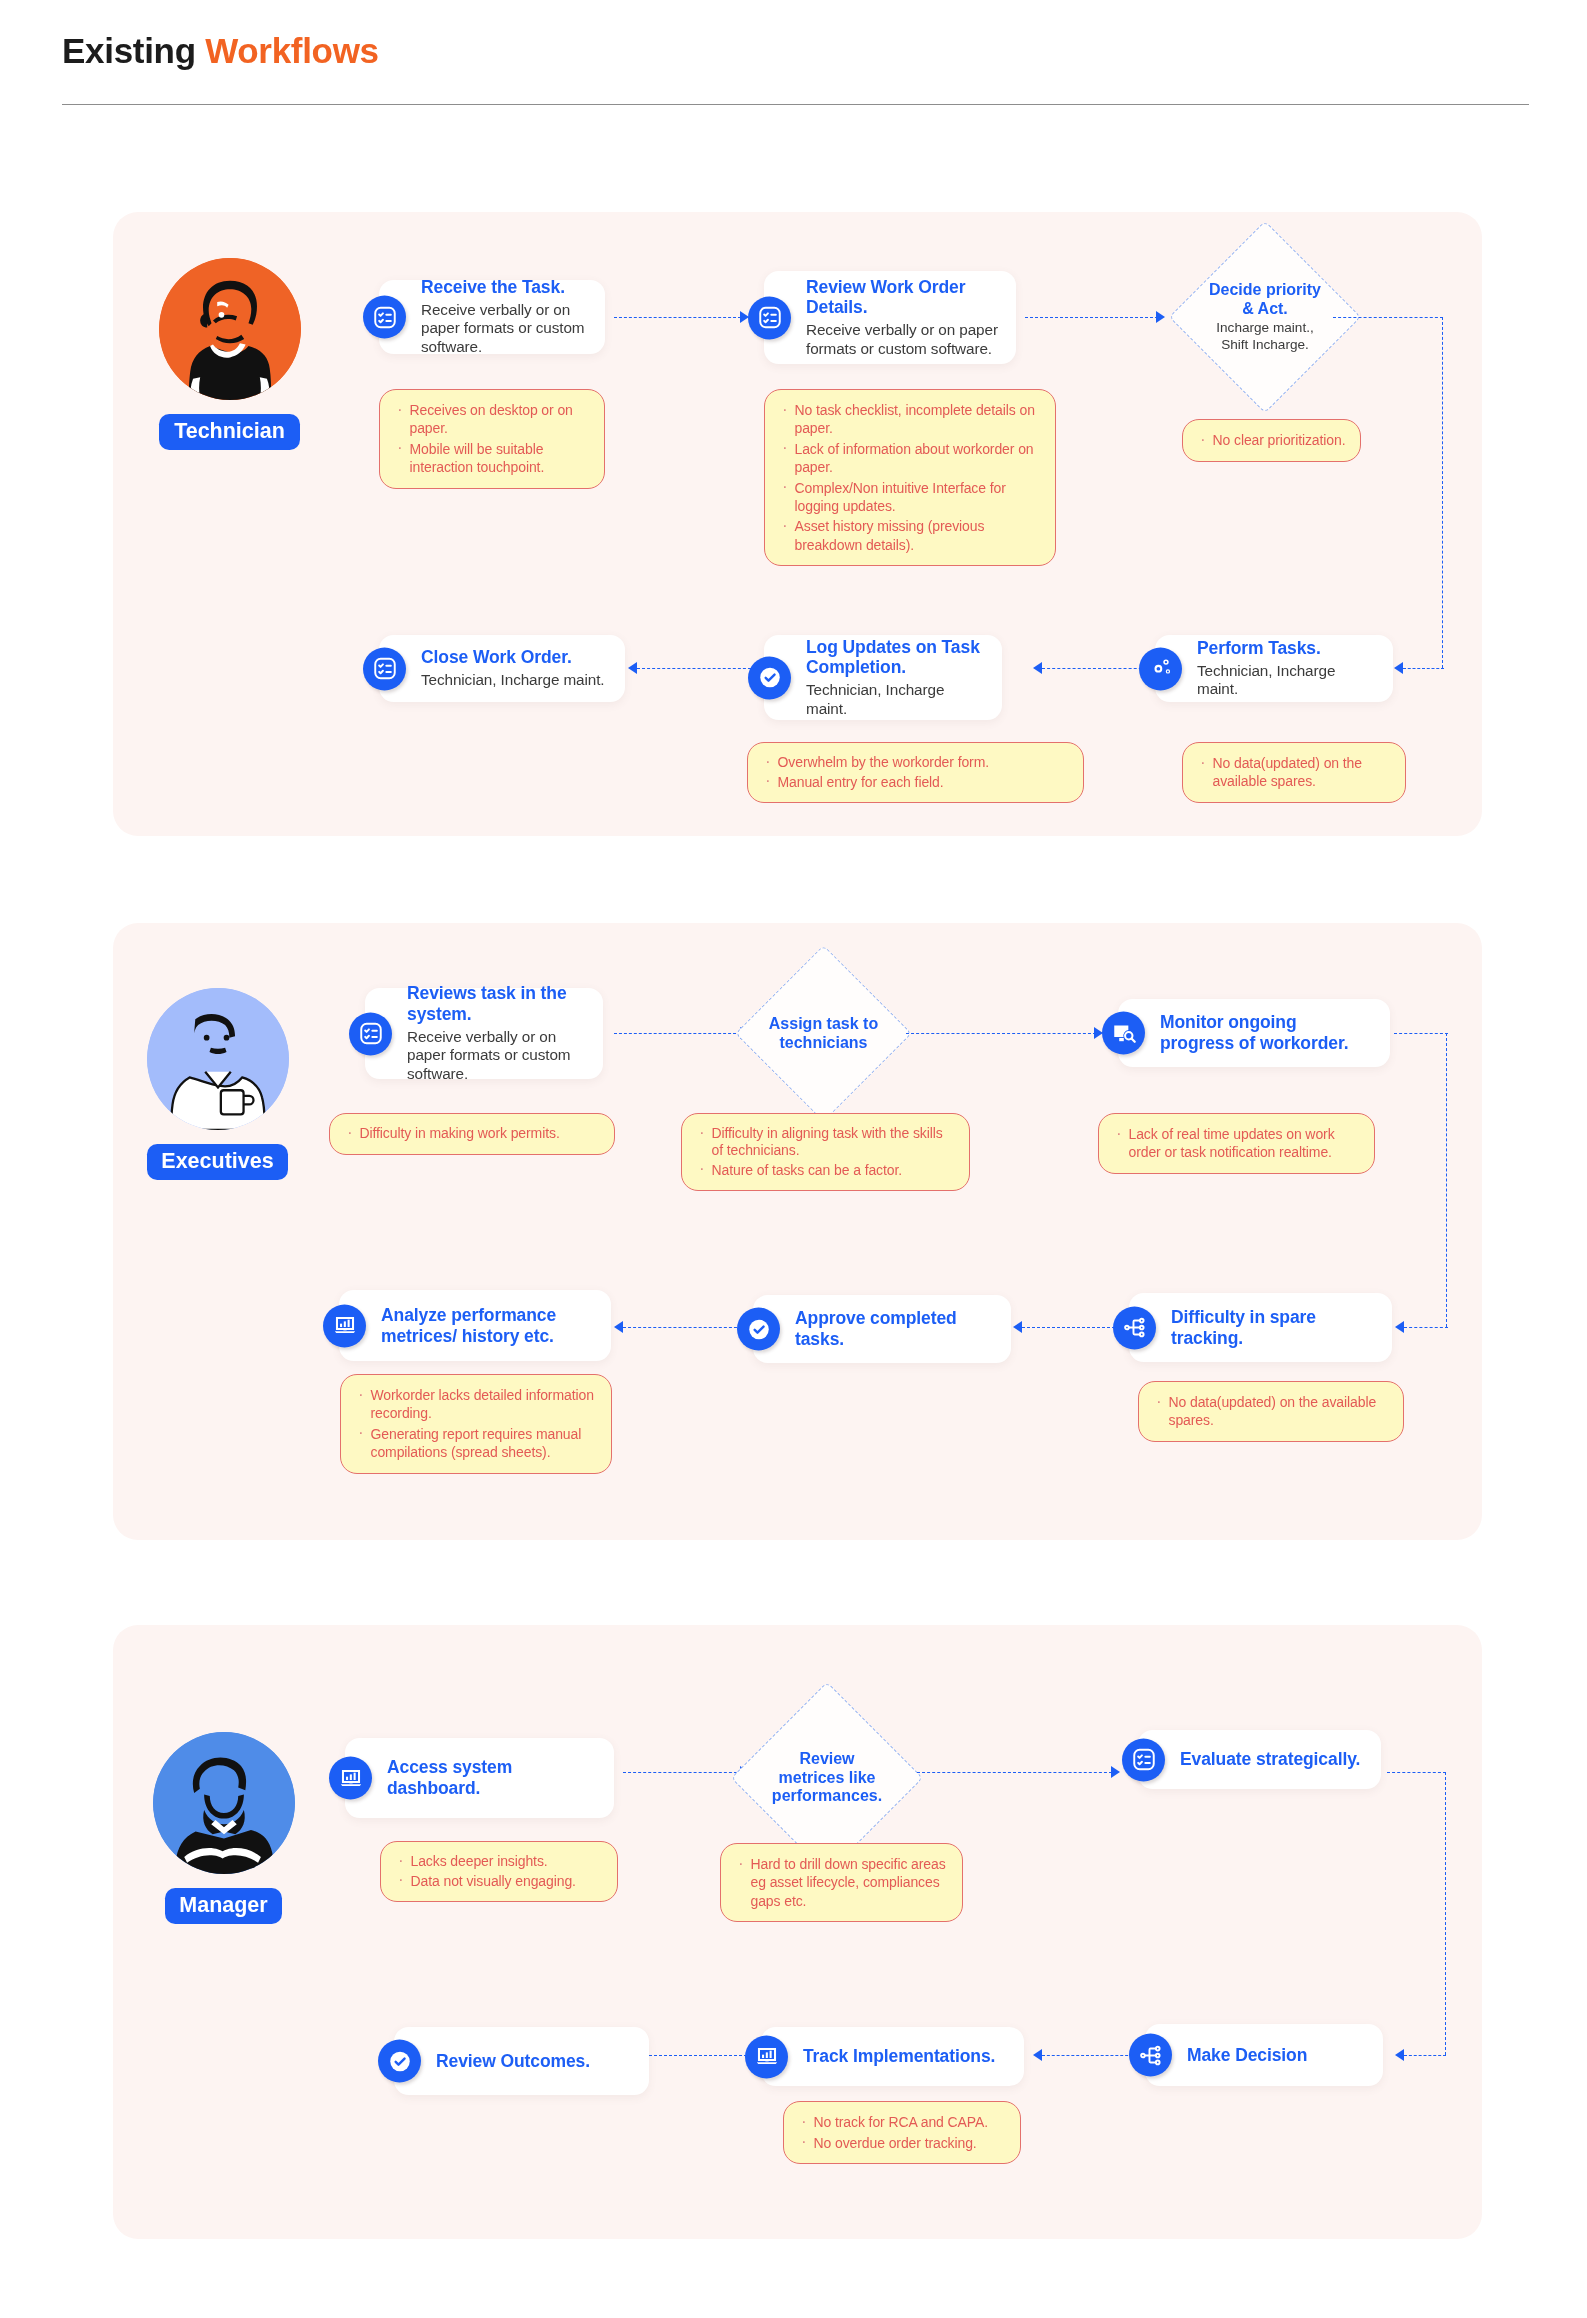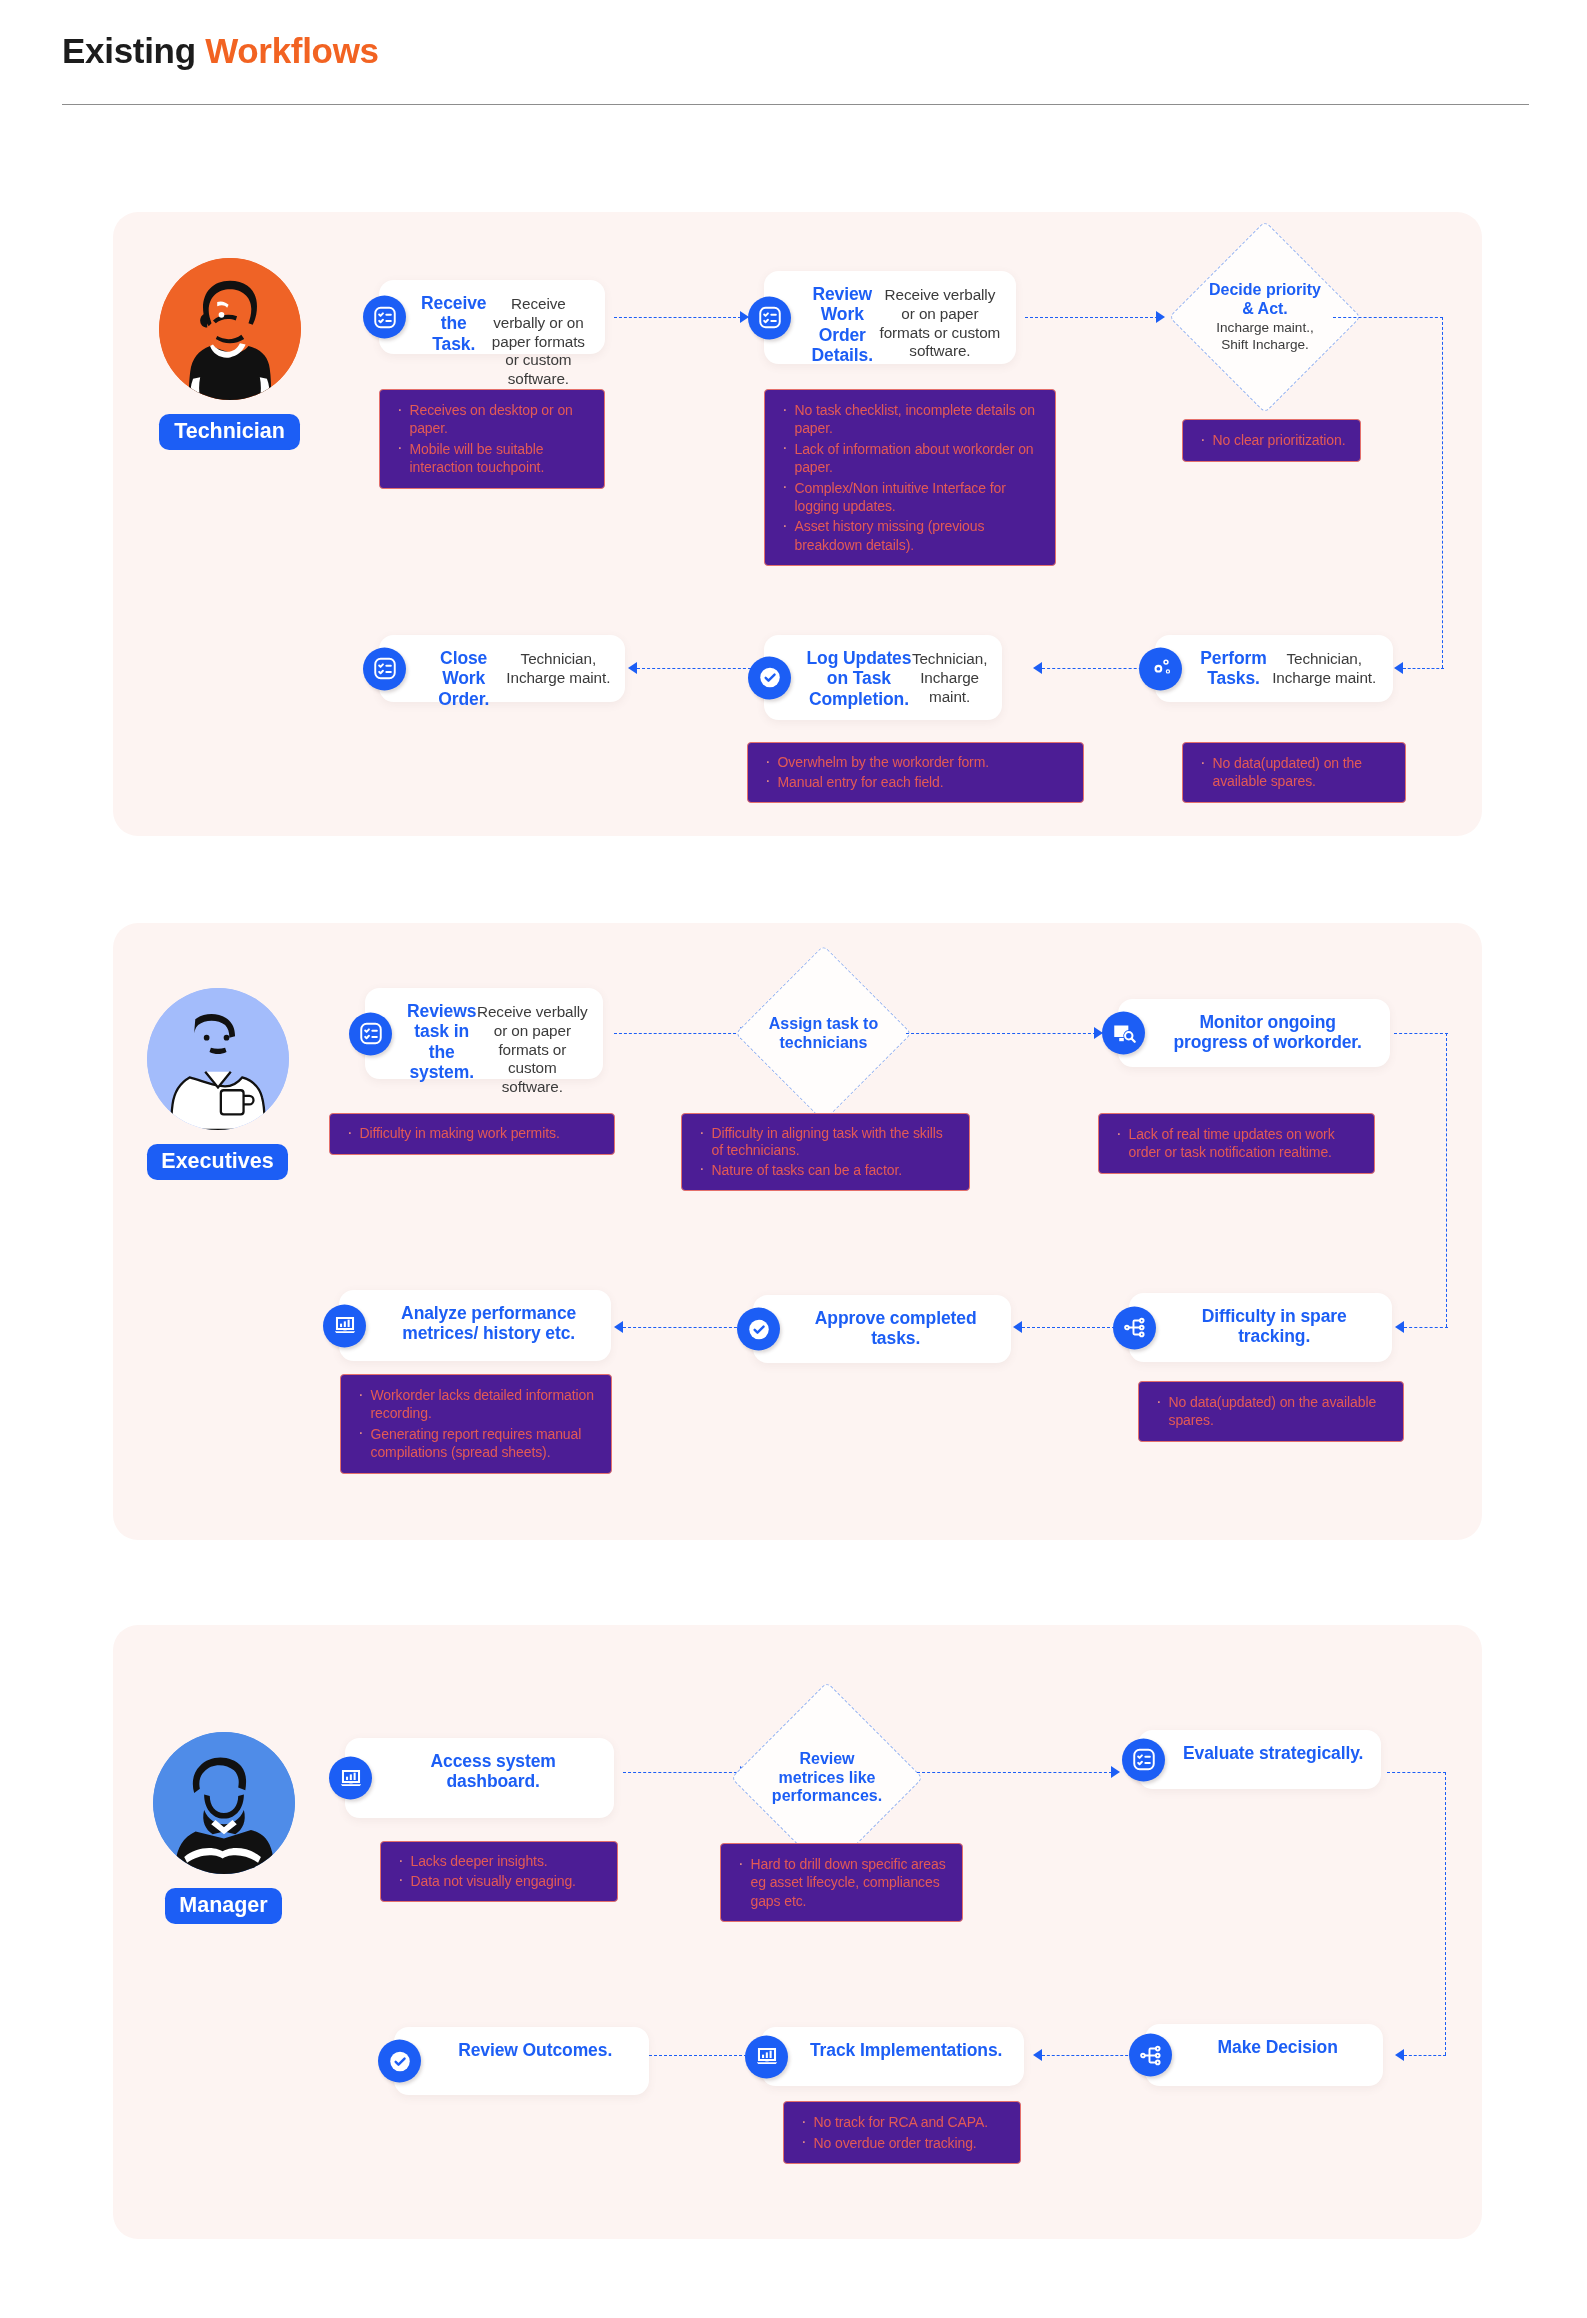--- a/index.html
+++ b/index.html
@@ -46,21 +46,21 @@
     white-space:nowrap;
   }
 
   
   .step{
     position:absolute;
     background:#ffffff;border-radius:14.7px;
     box-shadow:0 2.3px 9px rgba(120,80,80,0.07);
     box-sizing:border-box;
     padding:12.5px 14.7px 12.5px 42px;
-    display:flex;flex-direction:row;justify-content:center;text-align:center;
+    display:flex;flex-direction:column;justify-content:center;
   }
   .step-title{
     color:#1c5ef5;font-size:17.5px;font-weight:700;line-height:1.18;
     letter-spacing:-0.1px;
   }
   .step-sub{
     color:#3b3b3b;font-size:15.3px;line-height:1.22;margin-top:2.8px;
     letter-spacing:-0.1px;
   }
   .step-icon{
@@ -89,22 +89,22 @@
   .diamond .dtitle{
     color:#1c5ef5;font-size:16px;font-weight:700;line-height:1.16;
   }
   .diamond .dsub{
     color:#3b3b3b;font-size:13.6px;line-height:1.2;margin-top:2.3px;
   }
 
   
   .issues{
     position:absolute;box-sizing:border-box;
-    background:#4c1d95;border:1.1px solid #e4706c;
-    border-radius:4px;
+    background:#fef9c3;border:1.1px solid #e4706c;
+    border-radius:17px;
     padding:11.3px 12.5px;
   }
   .issues ul{margin:0;padding:0;list-style:none;}
   .issues li{
     color:#e35a55;font-size:14px;line-height:1.30;
     position:relative;padding-left:17px;letter-spacing:-0.1px;
   }
   .issues li + li{margin-top:2.3px;}
   .issues li:before{
     content:"·";position:absolute;left:4.5px;top:-2.8px;font-size:17px;color:#e08a86;

